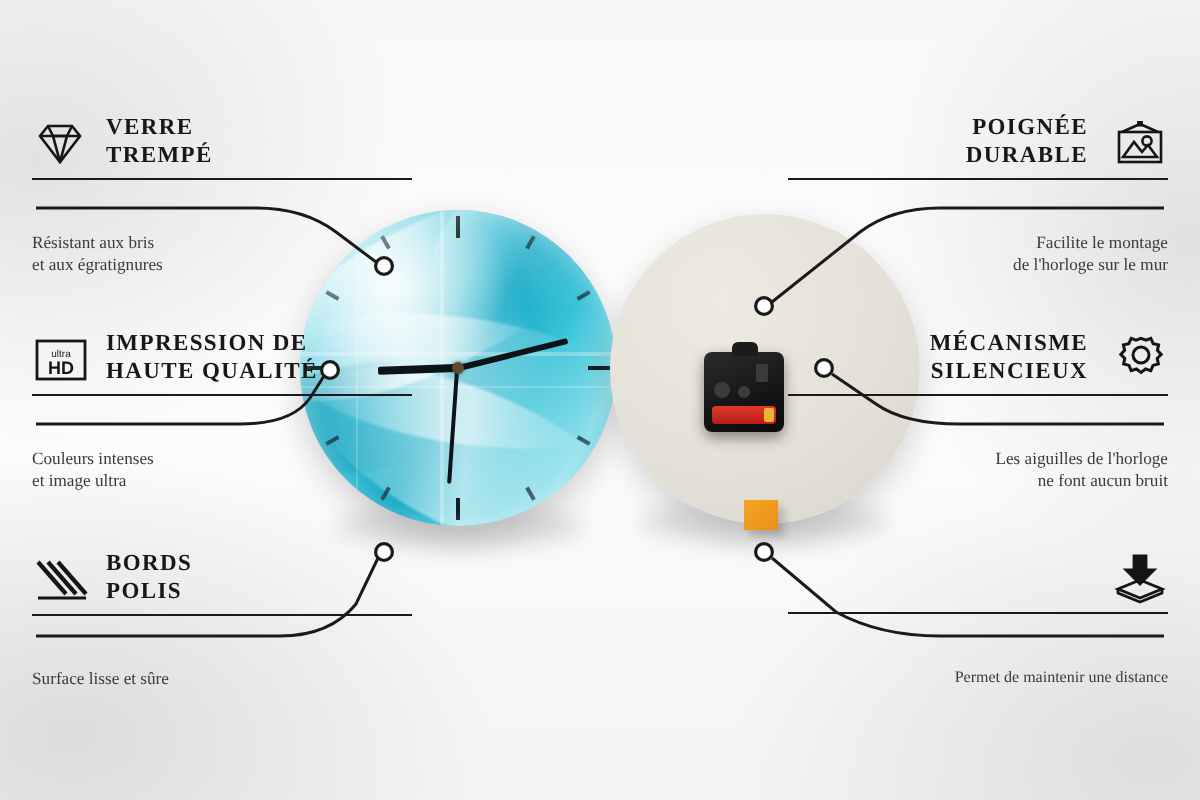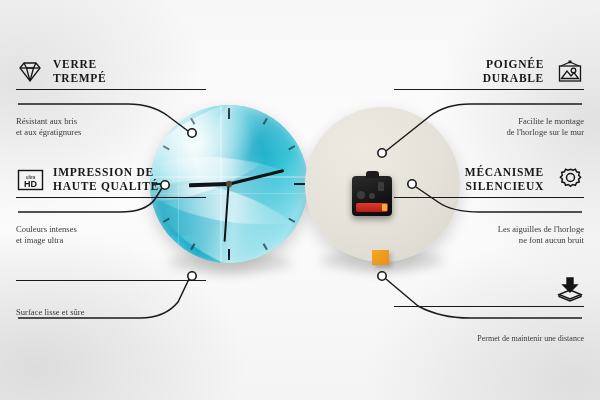--- a/index.html
+++ b/index.html
@@ -224,20 +224,35 @@
         <span>IMPRESSION DE</span><br><span>HAUTE QUALITÉ</span>
       </span>
     </div>
     <div class="co-rule"></div>
     <div class="co-sub">
       <span>Couleurs intenses</span><br><span>et image ultra</span>
     </div>
   </div>
 
   <div class="callout left" style="left:16px;top:276px;">
+    <div class="co-head">
+      <span class="ico">
+        <svg width="27" height="24" viewBox="0 0 27 24">
+            <g stroke="#151515" stroke-width="2.1" fill="none">
+          <path d="M2 3 L16 19"></path>
+              <path d="M7 3 L21 19"></path>
+              <path d="M12 3 L26 19"></path>
+        </g>
+            <path d="M2 21 L26 21" stroke="#151515" stroke-width="1.6"></path>
+          </svg>
+      </span>
+      <span class="co-title">
+        <span>BORDS</span><br><span>POLIS</span>
+      </span>
+    </div>
     <div class="co-rule"></div>
     <div class="co-sub">
       <span>Surface lisse et sûre</span>
     </div>
   </div>
 
   <div class="callout right" style="left:394px;top:58px;">
     <div class="co-head">
       <span class="ico">
         <svg width="28" height="24" viewBox="0 0 28 24">

